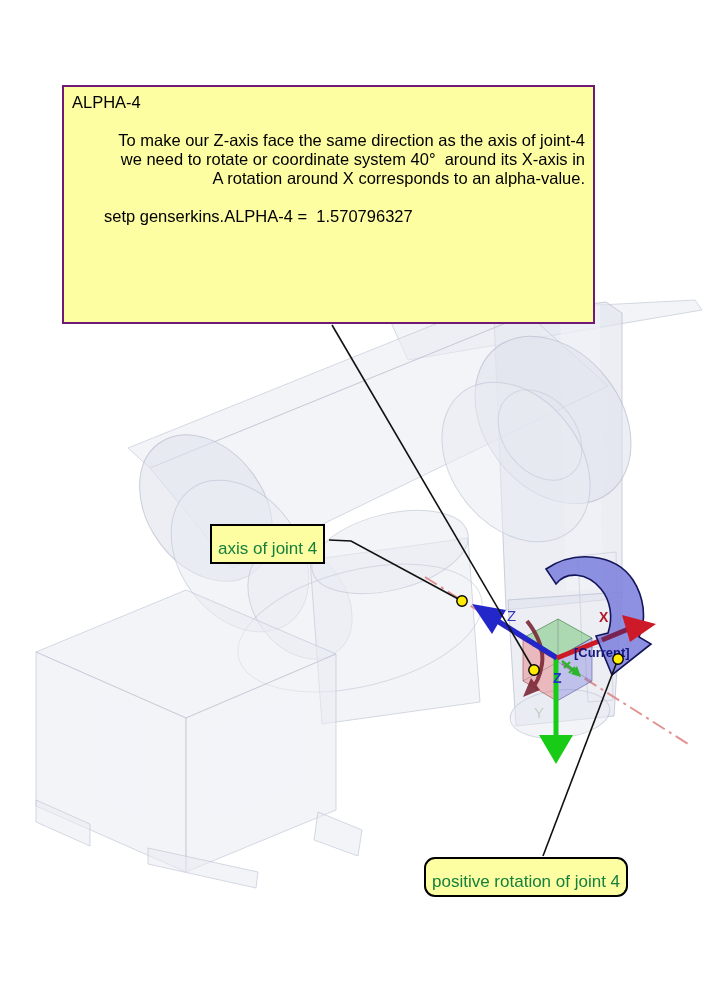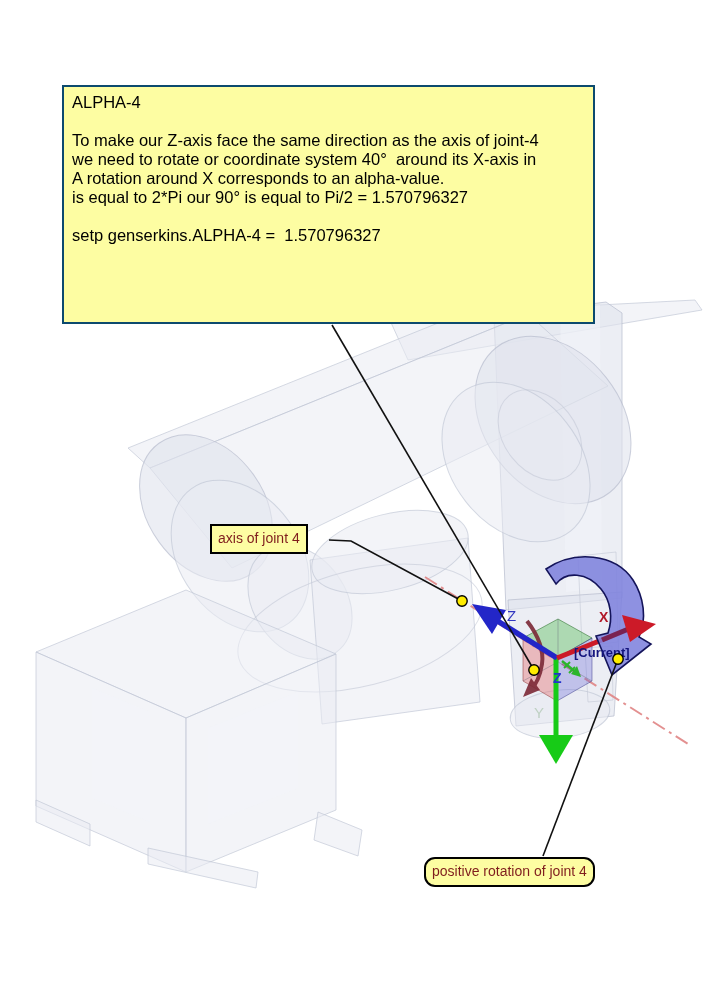--- a/index.html
+++ b/index.html
@@ -6,27 +6,27 @@
   .stage{position:relative;width:707px;height:1000px;background:#ffffff;overflow:hidden;
          font-family:"Liberation Sans",sans-serif;}
   .stage svg{position:absolute;left:0;top:0;z-index:1;}
   
   .g1{fill:#e9ebf2;fill-opacity:.55;stroke:#bfc4d4;stroke-opacity:.65;stroke-width:1;}
   .g2{fill:#dfe2ec;fill-opacity:.6;stroke:#b7bccd;stroke-opacity:.7;stroke-width:1;}
   .g3{fill:none;stroke:#c3c8d6;stroke-opacity:.6;stroke-width:1;}
   .g4{fill:#f3f4f9;fill-opacity:.55;stroke:none;}
   
   .note{position:absolute;left:62px;top:85px;width:533px;height:239px;z-index:3;
-        background:#fdfda2;border:2px solid #0c4a6e;box-sizing:border-box;
+        background:#fdfda2;border:2px solid #701a75;box-sizing:border-box;
         padding:6px 8px;font-size:16.5px;line-height:19px;color:#000;}
-  .note-line{white-space:pre;min-height:19px;}
+  .note-line{white-space:pre;min-height:19px;text-align:right;}
   .note-title{white-space:pre;min-height:19px;margin-bottom:19px;}
-  .note-cmd{white-space:pre;min-height:19px;margin-top:19px;}
+  .note-cmd{white-space:pre;min-height:19px;margin-top:19px;margin-left:32px;}
   .tag{position:absolute;z-index:3;background:#fdfda2;border:2px solid #000;
-       box-sizing:border-box;font-size:14px;line-height:21px;padding:2px 6px 3px;color:#7f1d1d;
+       box-sizing:border-box;font-size:17px;line-height:21px;padding:12px 6px 3px;color:#15803d;
        white-space:pre;}
   #tag-axis{left:210px;top:524px;}
   #tag-rot{left:424px;top:857px;border-radius:11px;}
   text{font-family:"Liberation Sans",sans-serif;}
 </style>
 </head>
 <body>
 
 <div class="stage">
 
@@ -114,20 +114,19 @@
       <circle cx="534" cy="670" r="5.2"></circle>
       <circle cx="618" cy="659" r="5.2"></circle>
     </g>
   </svg>
 
   <div class="note">
     <div class="note-title">ALPHA-4</div>
     <div class="note-line">To make our Z-axis face the same direction as the axis of joint-4</div>
     <div class="note-line">we need to rotate or coordinate system 40°  around its X-axis in</div>
     <div class="note-line">A rotation around X corresponds to an alpha-value.</div>
-    <div class="note-line">is equal to 2*Pi our 90° is equal to Pi/2 = 1.570796327</div>
     <div class="note-cmd">setp genserkins.ALPHA-4 =  1.570796327</div>
   </div>
 
   <div class="tag" id="tag-axis">axis of joint 4</div>
   <div class="tag" id="tag-rot">positive rotation of joint 4</div>
 
 </div>
 
 </body></html>

